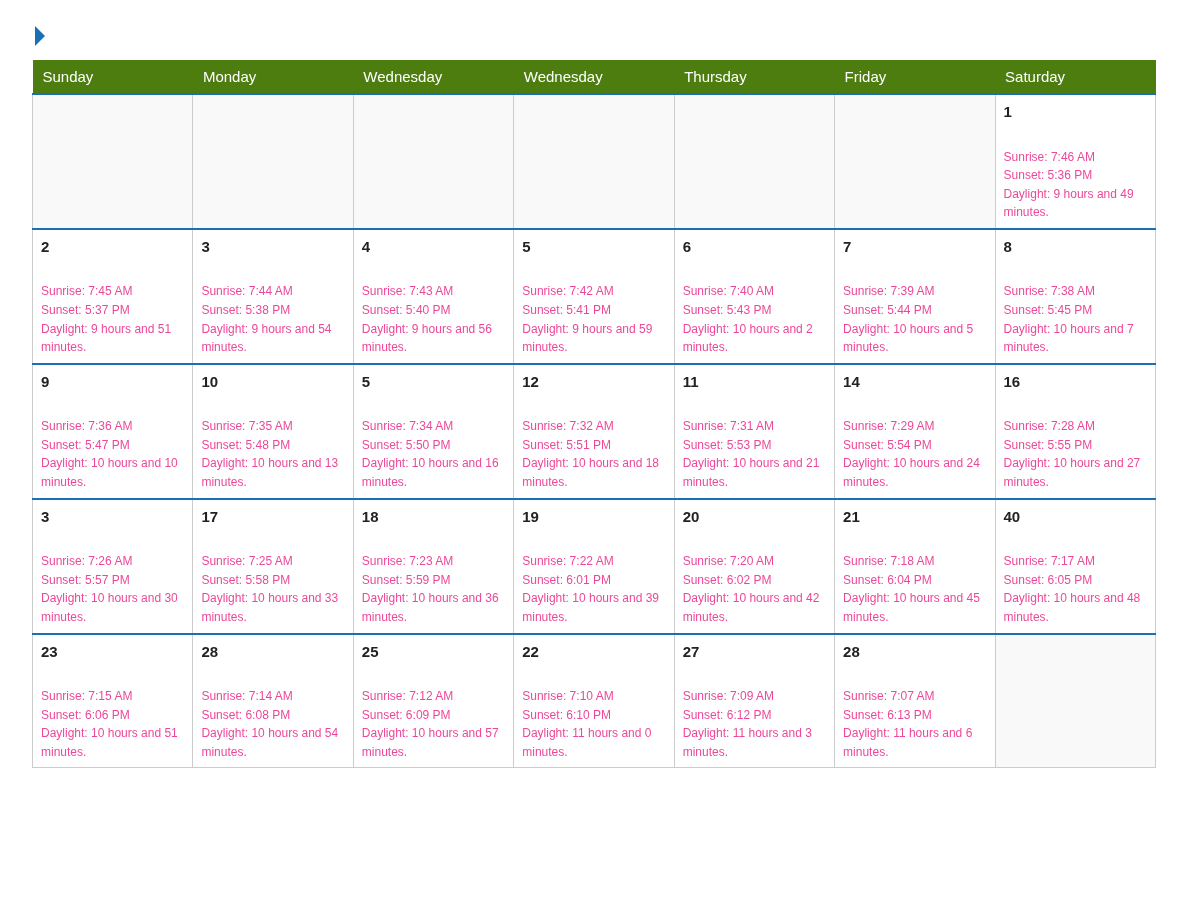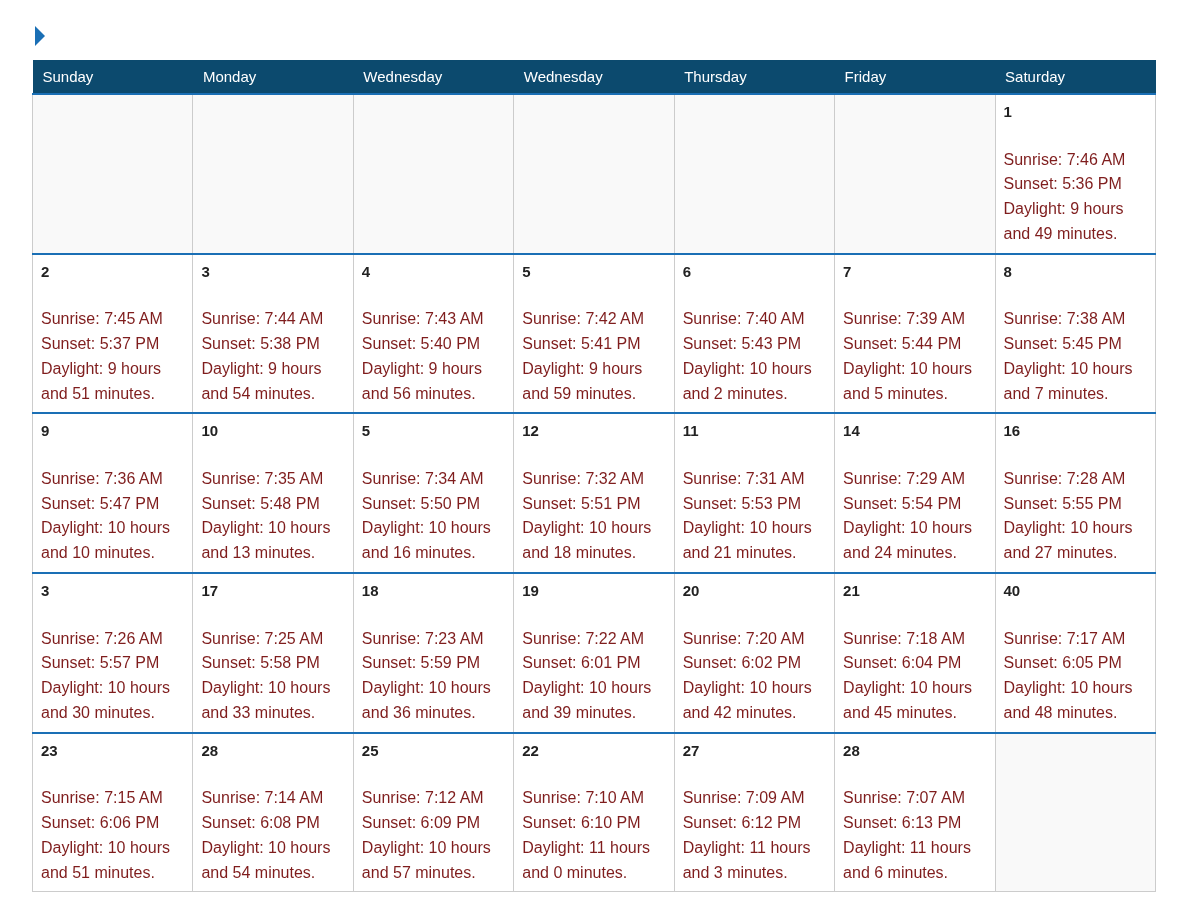--- a/index.html
+++ b/index.html
@@ -59,21 +59,21 @@
       font-size: 20px;
       color: #444;
       margin-top: 4px;
     }
     .calendar {
       width: 100%;
       border-collapse: collapse;
       margin-top: 16px;
     }
     .calendar th {
-      background-color: #0c4a6e;
+      background-color: #4d7c0f;
       color: #fff;
       font-size: 15px;
       font-weight: normal;
       padding: 8px 10px;
       text-align: left;
       border: 1px solid #1a6fb5;
     }
     .calendar td {
       vertical-align: top;
       border: 1px solid #ccc;
@@ -89,22 +89,22 @@
       background: #f9f9f9;
     }
     .day-number {
       font-size: 15px;
       font-weight: bold;
       color: #222;
       display: block;
       margin-bottom: 2px;
     }
     .day-info {
-      font-size: 16px;
-      color: #7f1d1d;
+      font-size: 12px;
+      color: #ec4899;
       line-height: 1.55;
       margin-top: 24px;
     }
     .calendar tr td {
       border-top: 2px solid #1a6fb5;
     }
     .calendar thead th {
       border: none;
     }
   </style>

